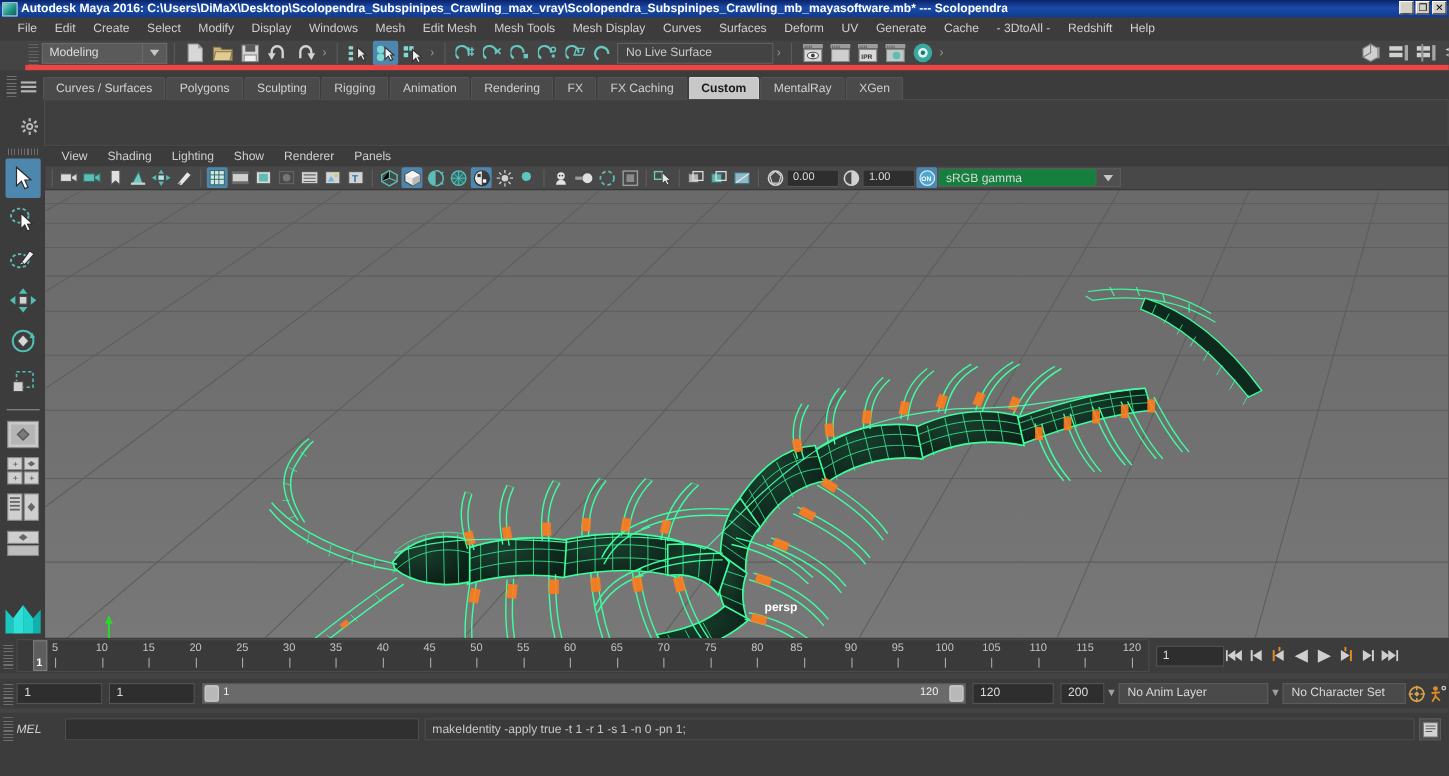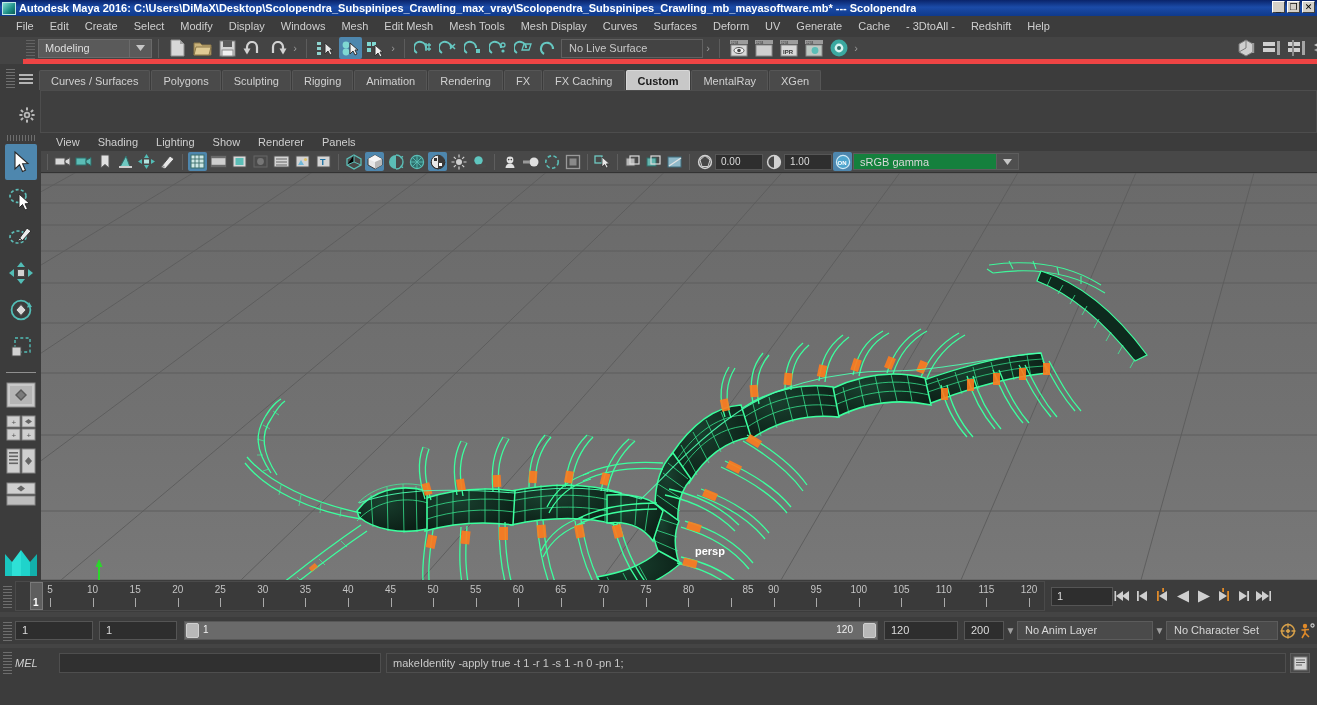--- a/index.html
+++ b/index.html
@@ -1136,21 +1136,21 @@
         <div class="ticklbl" style="left: 502.231px;">60</div>
         <div class="tick" style="left: 544.793px;"></div>
         <div class="ticklbl" style="left: 544.793px;">65</div>
         <div class="tick" style="left: 587.355px;"></div>
         <div class="ticklbl" style="left: 587.355px;">70</div>
         <div class="tick" style="left: 629.917px;"></div>
         <div class="ticklbl" style="left: 629.917px;">75</div>
         <div class="tick" style="left: 672.479px;"></div>
         <div class="ticklbl" style="left: 672.479px;">80</div>
         <div class="tick" style="left: 715.041px;"></div>
-        <div class="ticklbl" style="left: 732px;">85</div>
+        <div class="ticklbl" style="left: 708px;">85</div>
         <div class="tick" style="left: 757.603px;"></div>
         <div class="ticklbl" style="left: 757.603px;">90</div>
         <div class="tick" style="left: 800.165px;"></div>
         <div class="ticklbl" style="left: 800.165px;">95</div>
         <div class="tick" style="left: 842.727px;"></div>
         <div class="ticklbl" style="left: 842.727px;">100</div>
         <div class="tick" style="left: 885.289px;"></div>
         <div class="ticklbl" style="left: 885.289px;">105</div>
         <div class="tick" style="left: 927.851px;"></div>
         <div class="ticklbl" style="left: 927.851px;">110</div>

